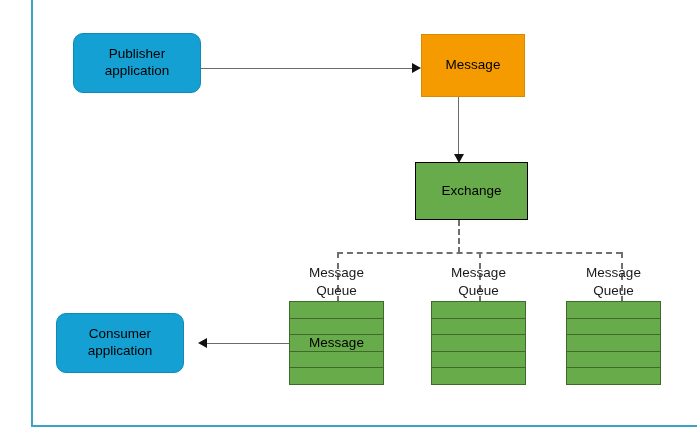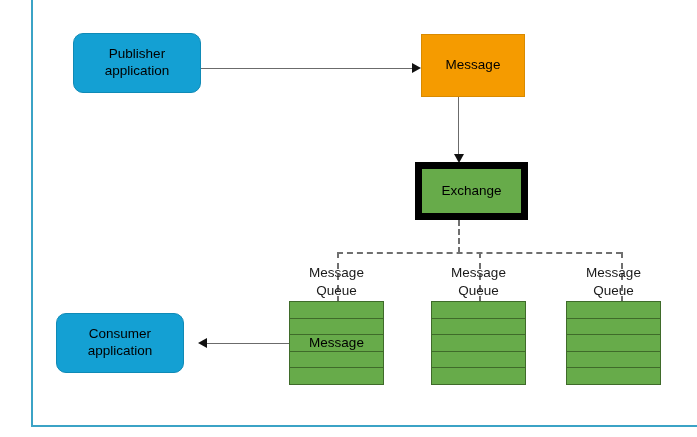--- a/index.html
+++ b/index.html
@@ -52,21 +52,21 @@
     background: #14a0d3;
     border: 1px solid #0f8ab6;
     border-radius: 10px;
   }
   .node-message {
     background: #f59b00;
     border: 1px solid #d98a00;
   }
   .node-exchange {
     background: #67ab4a;
-    border: 7px solid #000000;
+    border: 1px solid #000000;
   }
 
   
   .queue {
     position: absolute;
   }
   .queue-label {
     position: absolute;
     left: 0;
     width: 100%;

